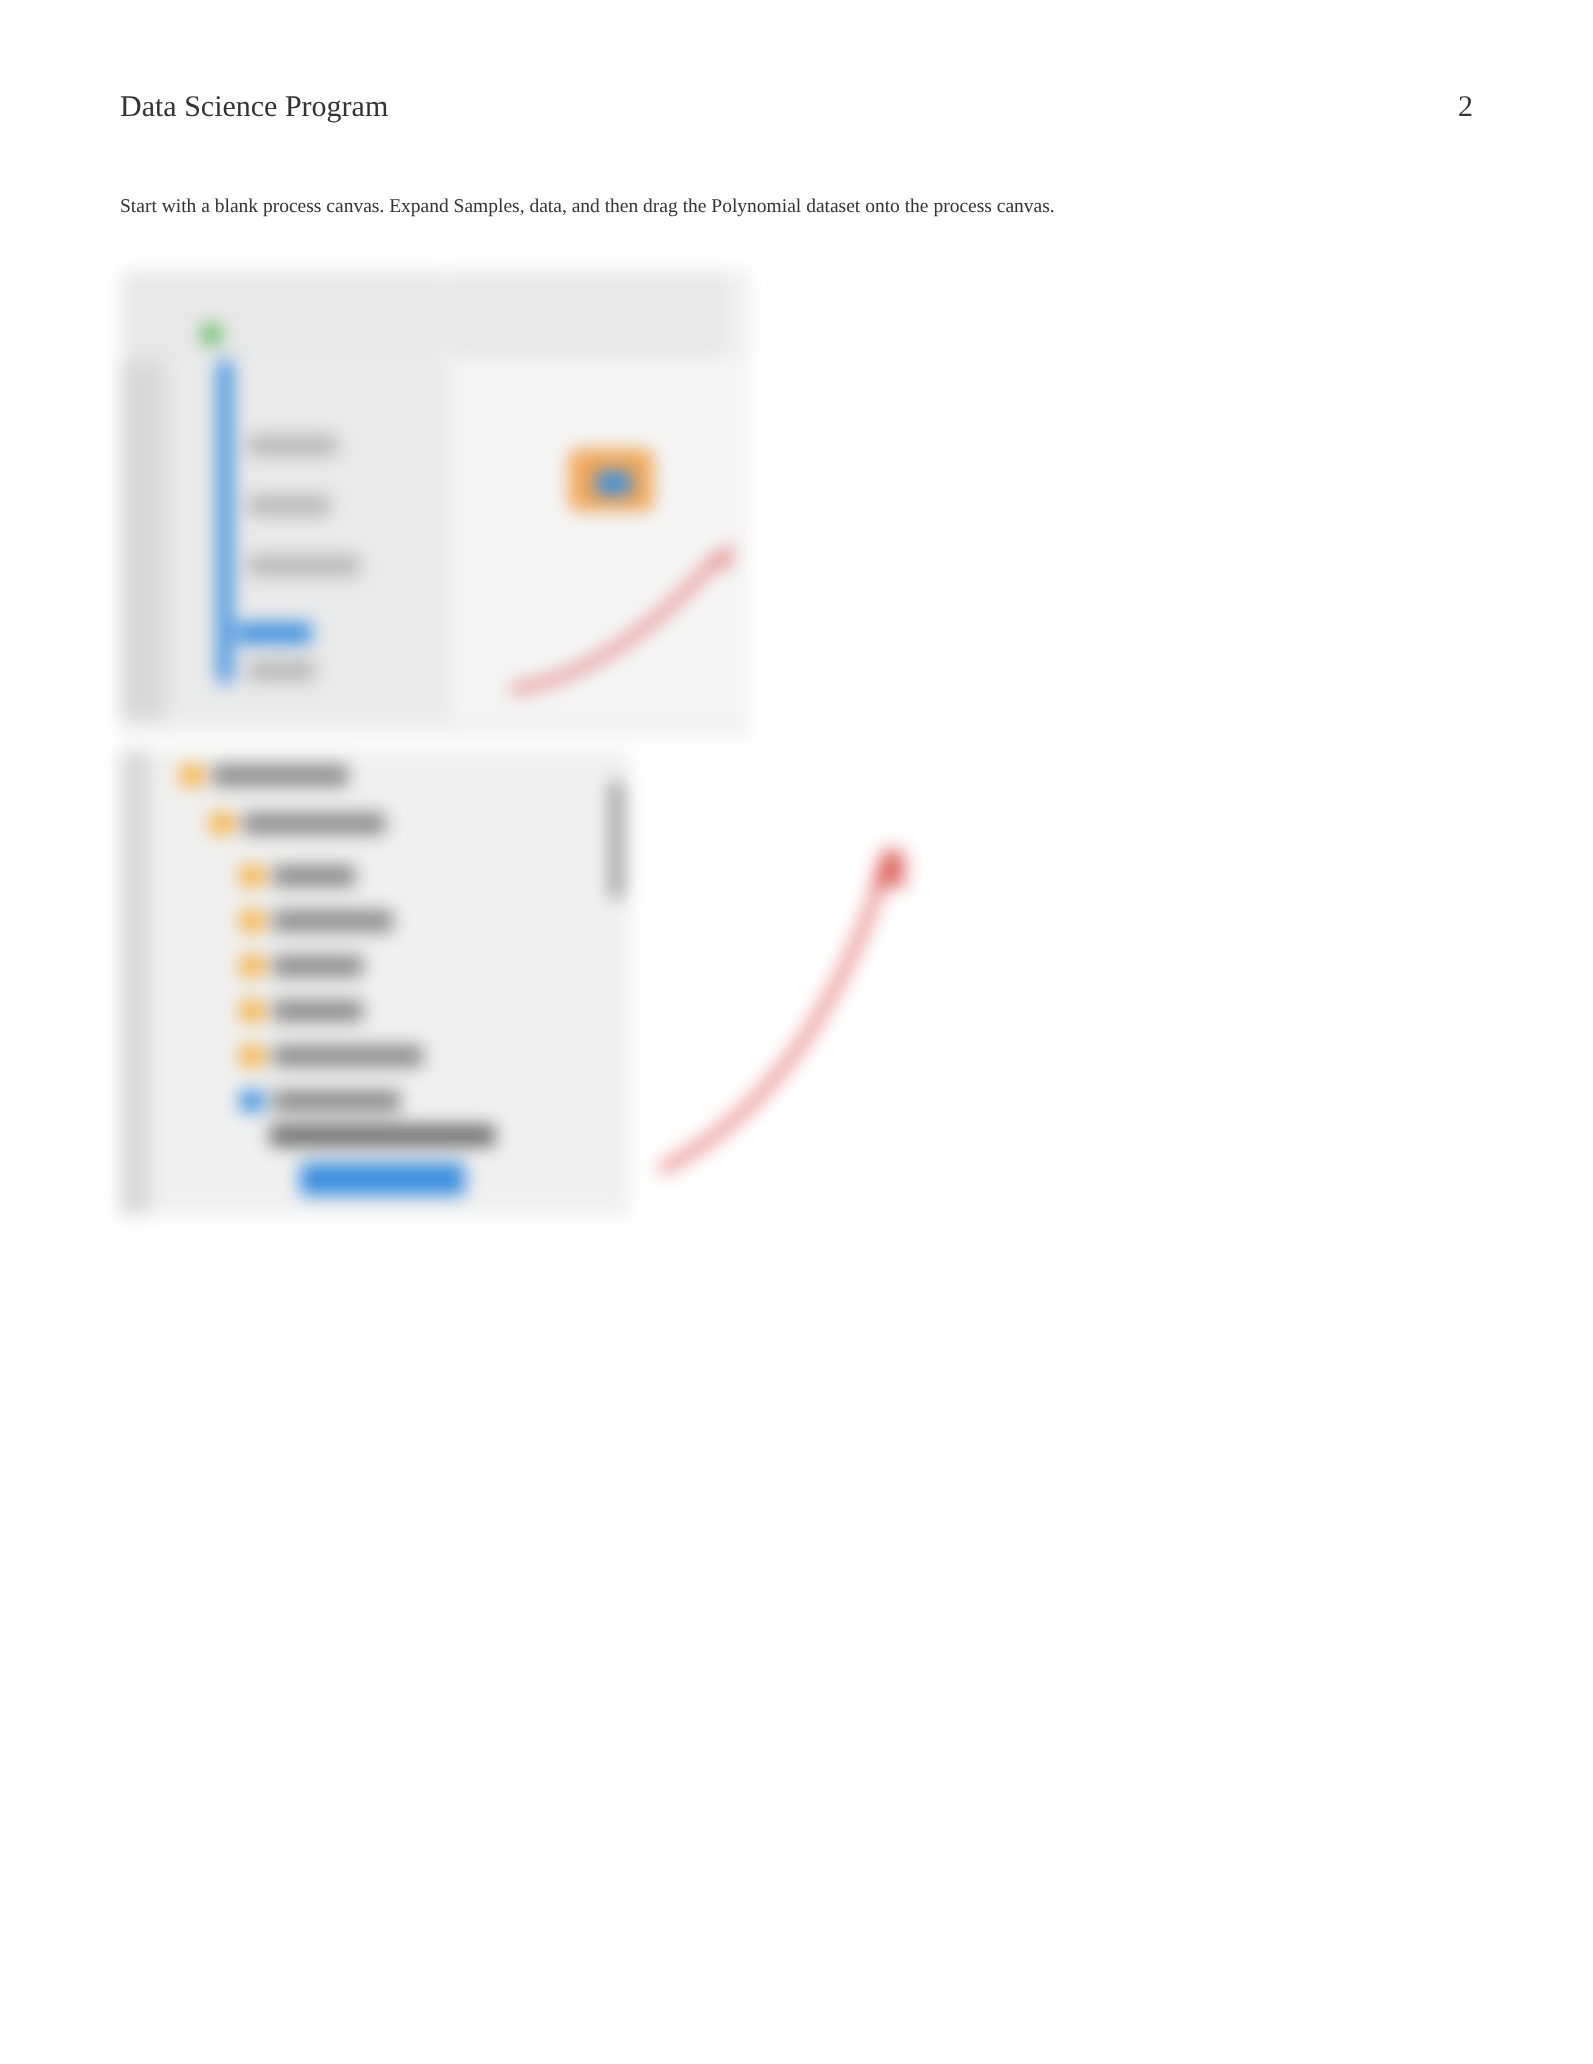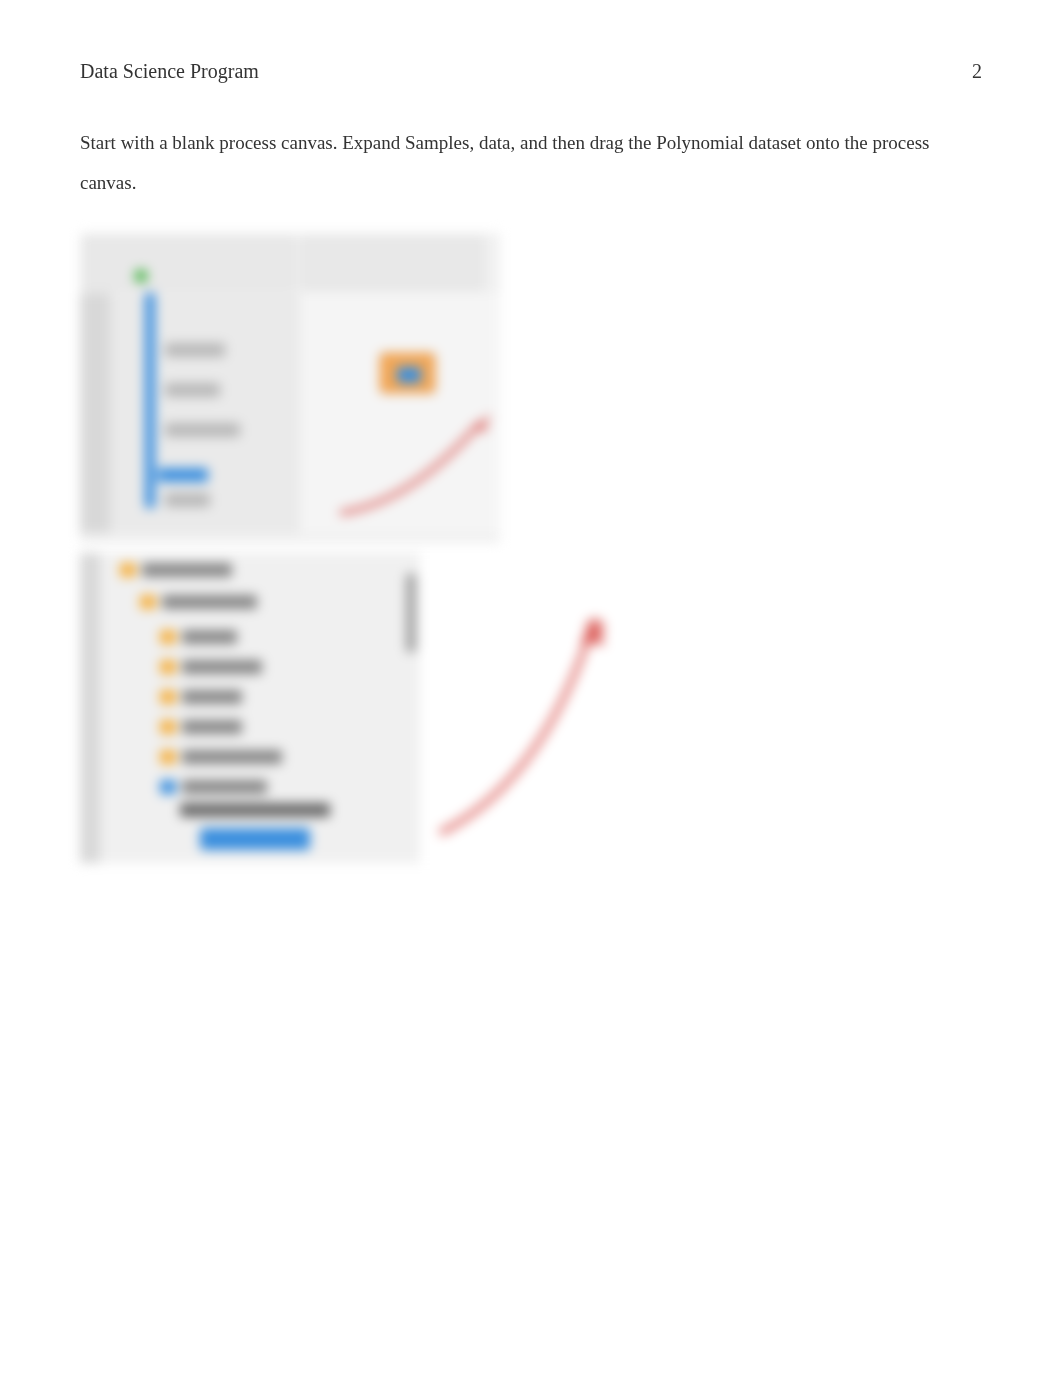--- a/index.html
+++ b/index.html
@@ -26,21 +26,21 @@
     }
     .header-title {
       font-size: 20px;
       color: #333333;
     }
     .page-number {
       font-size: 20px;
       color: #333333;
     }
     .body-text {
-      font-size: 19px;
+      font-size: 13px;
       line-height: 2.1;
       color: #333333;
       margin-bottom: 30px;
     }
     .body-text-2 {
       font-size: 19px;
       line-height: 1.6;
       color: #333333;
       margin-top: 20px;
       margin-bottom: 4px;

